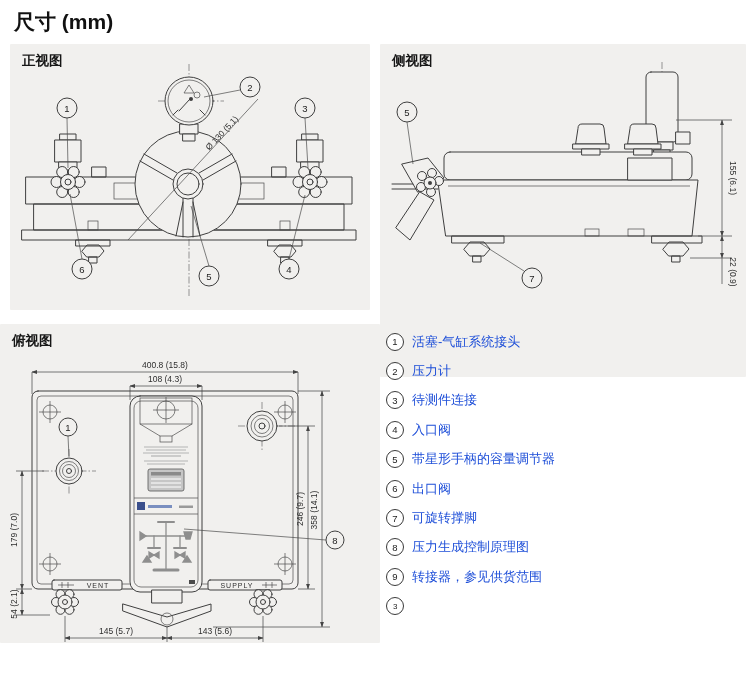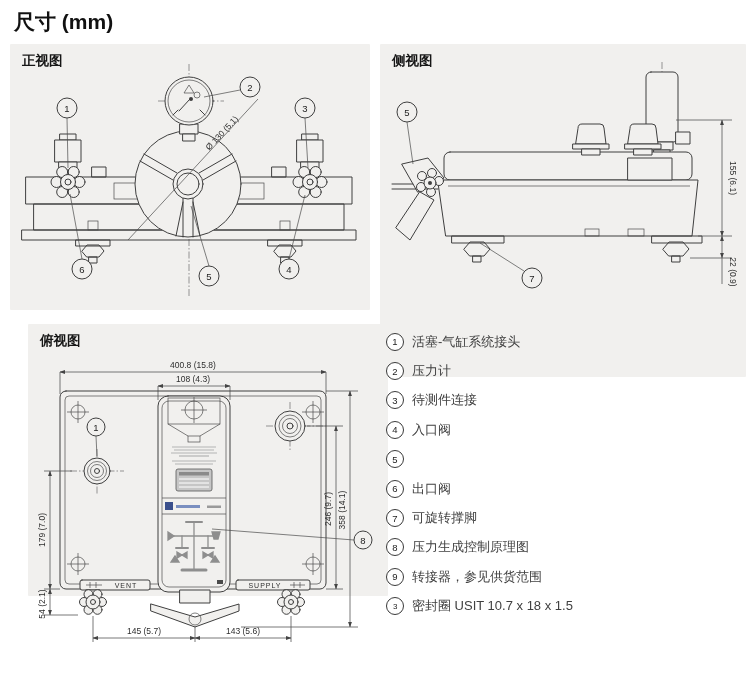--- a/index.html
+++ b/index.html
@@ -13,21 +13,21 @@
   }
   .panel{
     position:absolute;background:#f1f0ee;border-radius:1px;
   }
   .panel-label{
     position:absolute;left:12px;top:8px;font-size:13.5px;font-weight:bold;color:#161616;z-index:2;
   }
   .panel svg{position:absolute;left:0;top:0;}
   #panel-front{left:10px;top:44px;width:360px;height:266px;}
   #panel-side{left:380px;top:44px;width:366px;height:333px;}
-  #panel-top{left:28px;top:324px;width:360px;height:272px;}
+  #panel-top{left:0;top:324px;width:360px;height:319px;padding-left:20px;}
   
   .ln{stroke:#3f3f3f;stroke-width:1;fill:none;stroke-linecap:round;stroke-linejoin:round;}
   .fillbg{fill:#f1f0ee;}
   .thin{stroke:#4a4a4a;stroke-width:0.7;fill:none;}
   .cdash{stroke:#6a6a6a;stroke-width:0.7;fill:none;stroke-dasharray:7 2 1.5 2;}
   .dim{stroke:#555;stroke-width:0.8;fill:none;}
   .gray{stroke:#8e8e8e;fill:none;stroke-width:1.3;stroke-linecap:round;}
   .grayfill{fill:#8e8e8e;stroke:none;}
   text.dtx{font:8.5px "Liberation Sans","DejaVu Sans",sans-serif;fill:#2e2e2e;}
   text.ptx{font:7px "Liberation Sans","DejaVu Sans",sans-serif;fill:#2e2e2e;letter-spacing:1px;}
@@ -35,21 +35,21 @@
   .co text{font:9.5px "Liberation Sans","DejaVu Sans",sans-serif;fill:#1d1d1d;text-anchor:middle;}
   
   #legend{position:absolute;left:386px;top:327px;width:364px;}
   .legend-row{display:flex;align-items:center;height:29.4px;}
   .legend-num{
     flex:0 0 auto;width:16px;height:16px;border:1px solid #3a3a3a;border-radius:50%;
     display:flex;align-items:center;justify-content:center;
     font-size:9.5px;color:#1d1d1d;margin-right:8px;background:#fff;
   }
   .legend-num.small{font-size:8px;letter-spacing:-0.5px;}
-  .legend-text{font-size:13px;color:#404040;}
+  .legend-text{font-size:13px;color:#1d4ed8;}
 </style>
 </head>
 <body>
 
 <div class="page-title">尺寸 (mm)</div>
 
 <div class="panel" id="panel-front">
   <div class="panel-label">正视图</div>
   <svg width="360" height="266" viewBox="0 0 360 266">
 
@@ -444,34 +444,34 @@
   <div class="legend-row">
       <span class="legend-num">3</span>
       <span class="legend-text">待测件连接</span>
     </div>
   <div class="legend-row">
       <span class="legend-num">4</span>
       <span class="legend-text">入口阀</span>
     </div>
   <div class="legend-row">
       <span class="legend-num">5</span>
+      <span class="legend-text">带星形手柄的容量调节器</span>
     </div>
   <div class="legend-row">
       <span class="legend-num">6</span>
       <span class="legend-text">出口阀</span>
     </div>
   <div class="legend-row">
       <span class="legend-num">7</span>
       <span class="legend-text">可旋转撑脚</span>
     </div>
   <div class="legend-row">
       <span class="legend-num">8</span>
       <span class="legend-text">压力生成控制原理图</span>
     </div>
   <div class="legend-row">
       <span class="legend-num">9</span>
       <span class="legend-text">转接器，参见供货范围</span>
     </div>
   <div class="legend-row">
       <span class="legend-num small">3</span>
-      <span class="legend-text">密封圈 USIT 10.7 x 18 x 1.5</span>
     </div>
 </div>
 
 </body></html>

